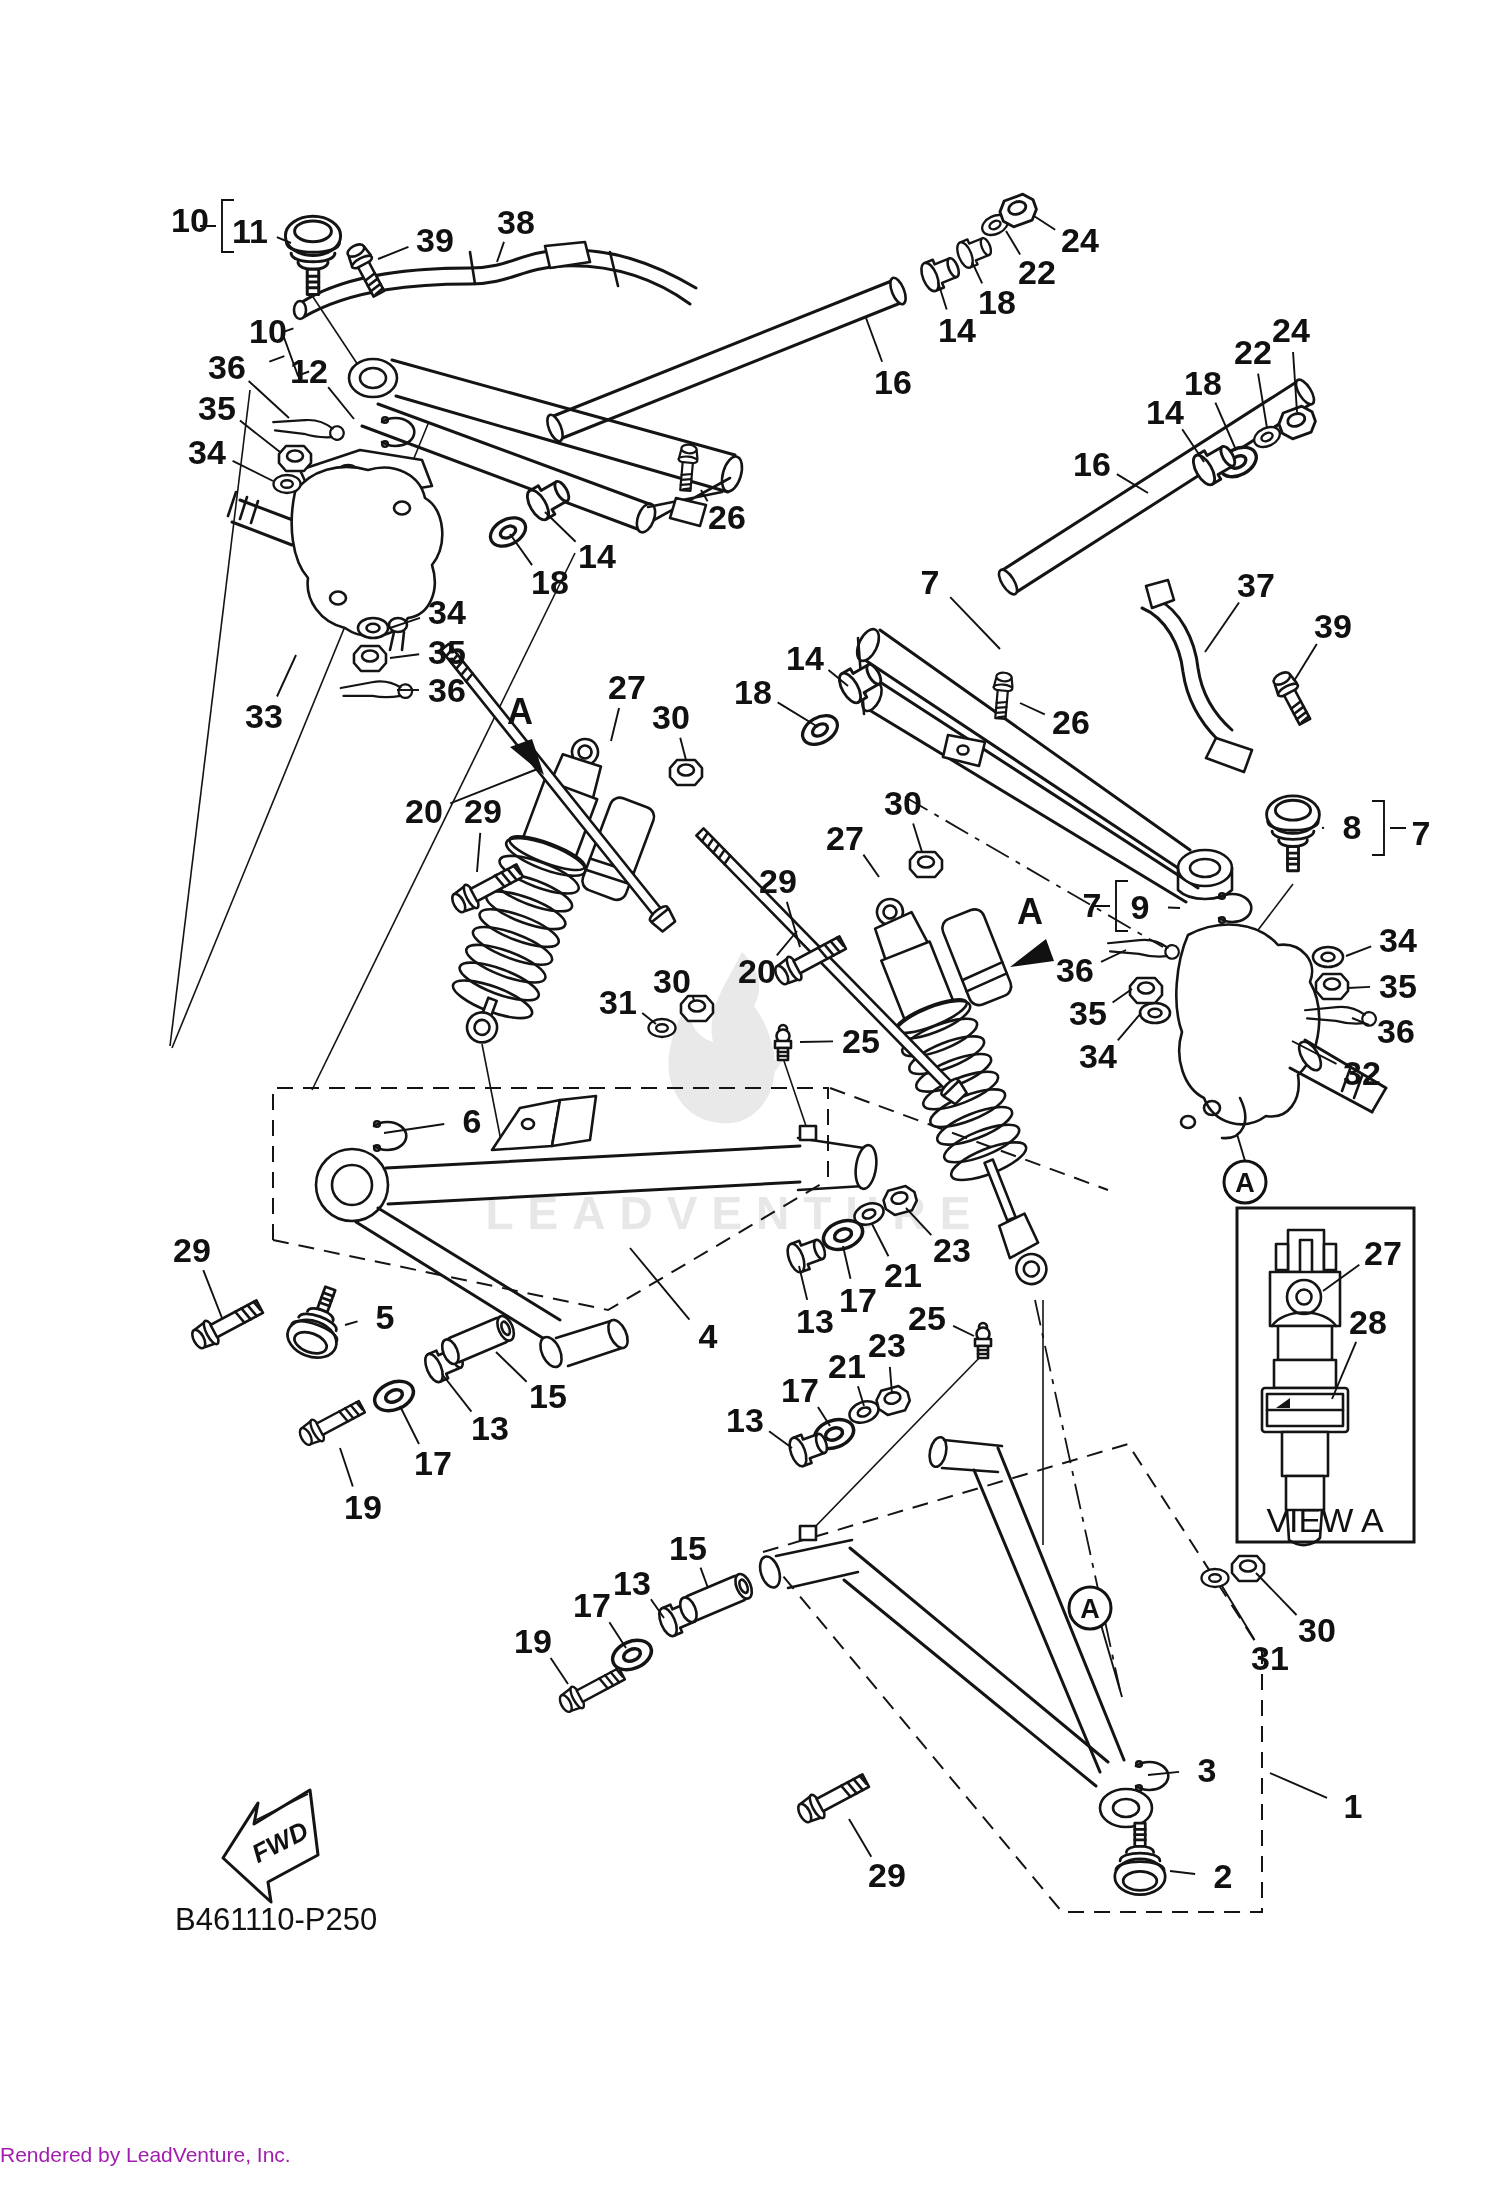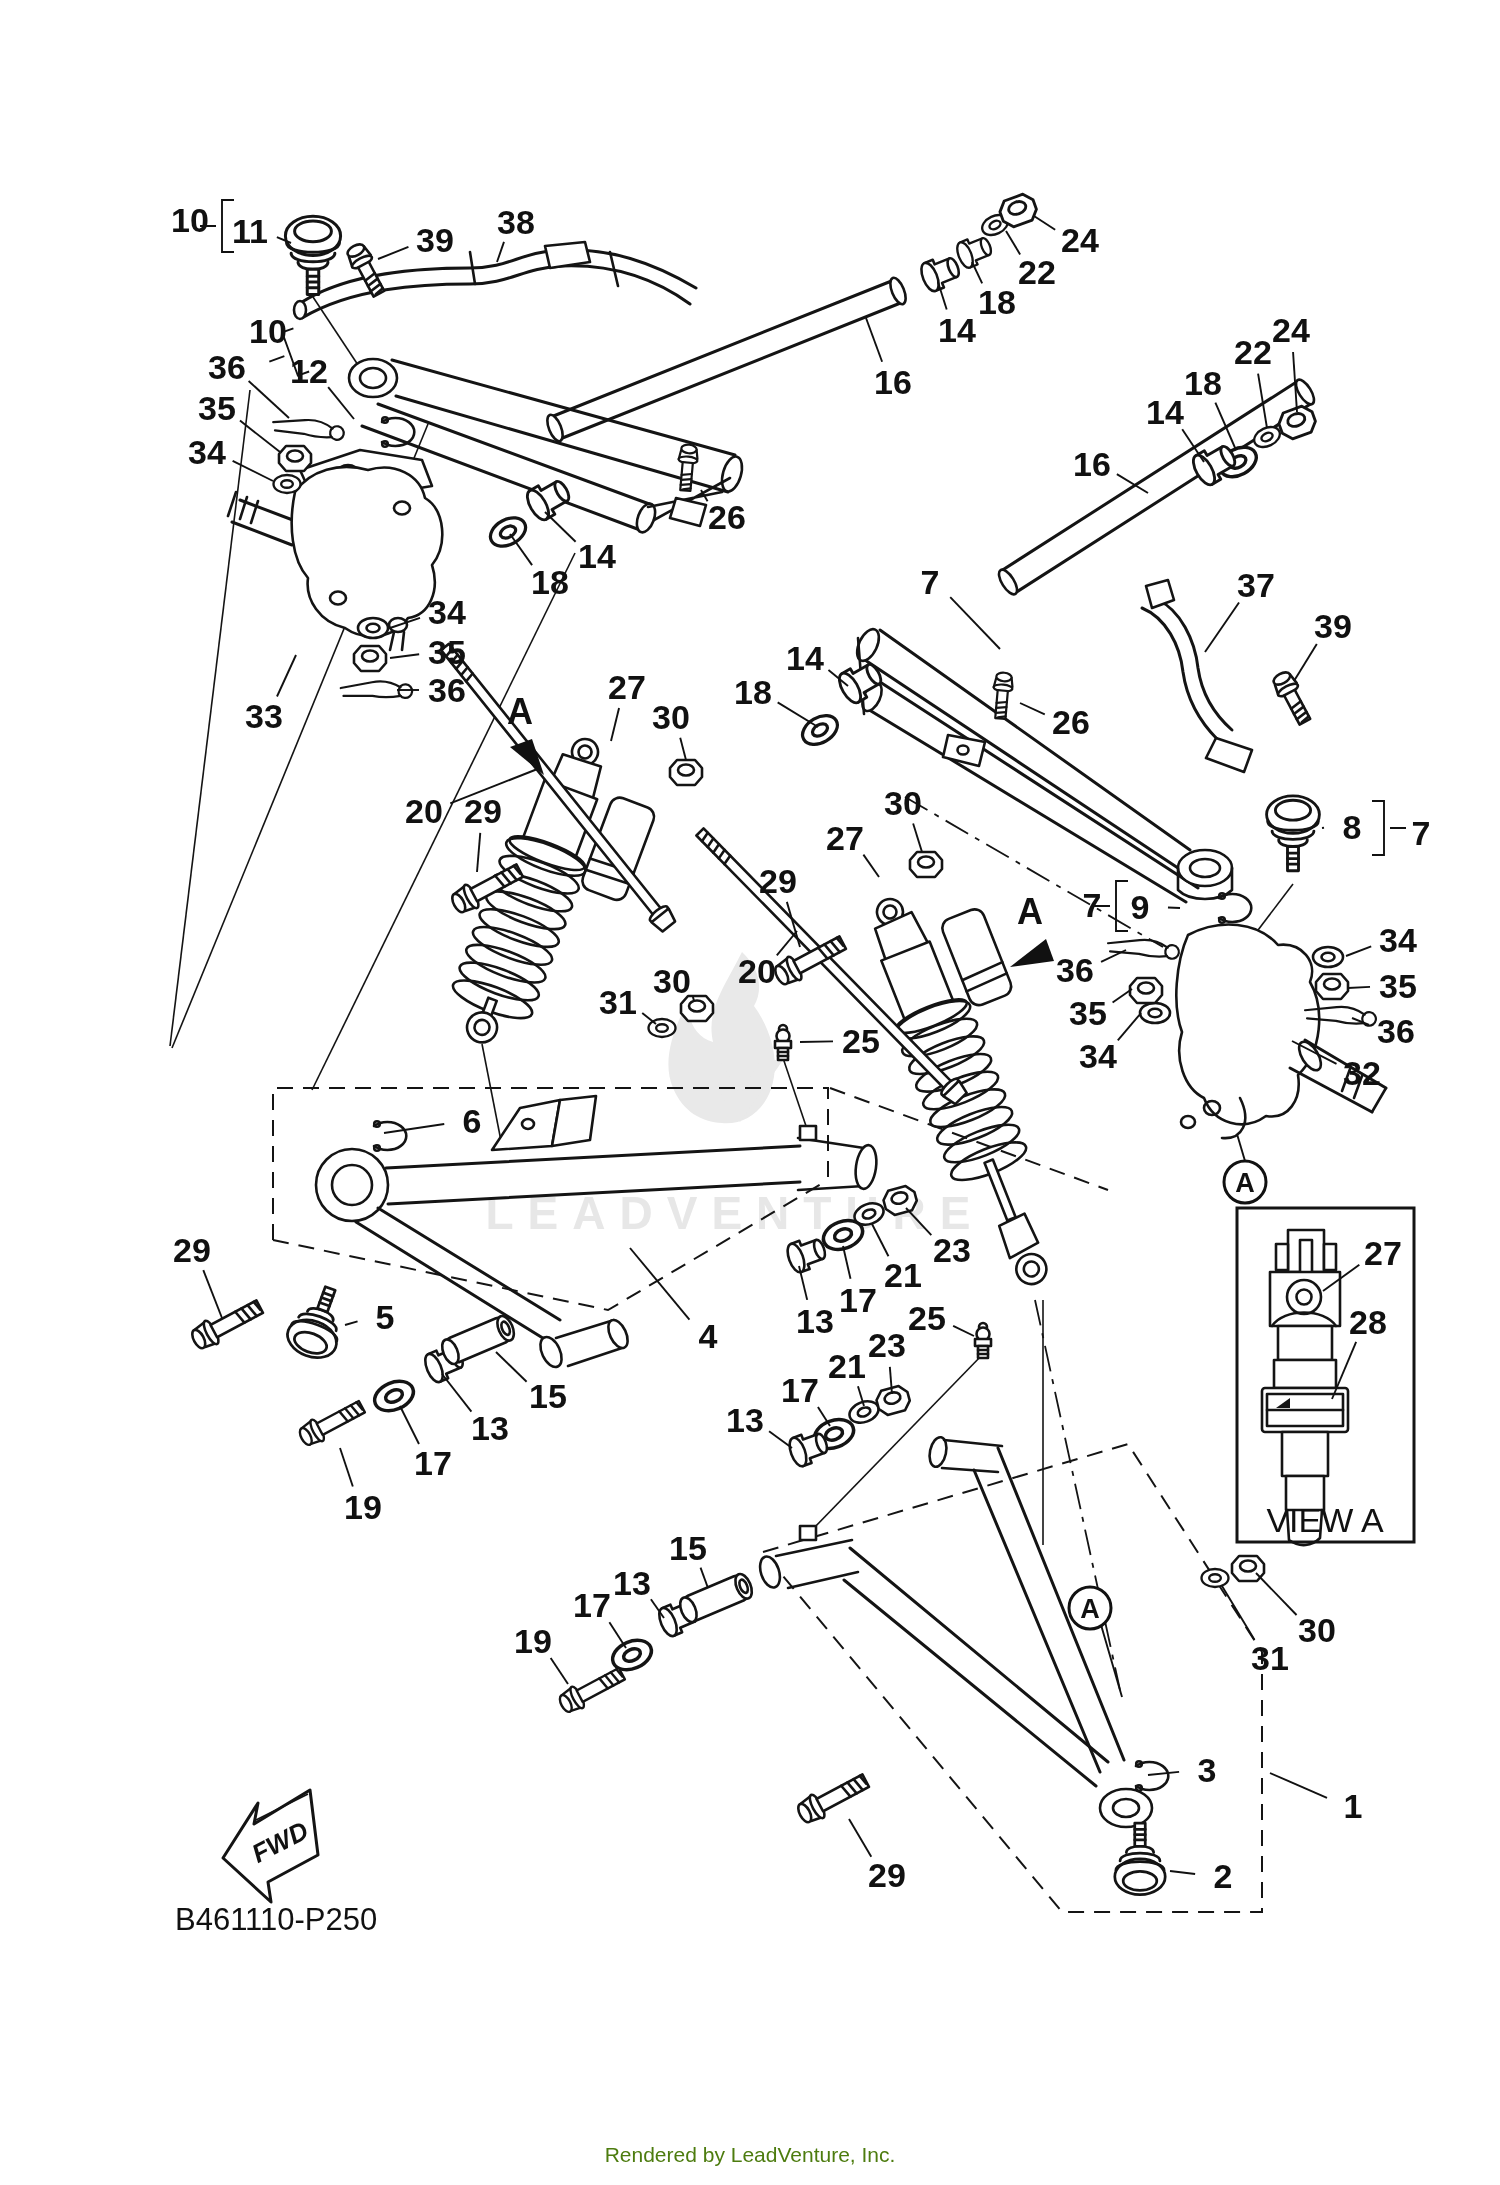--- a/index.html
+++ b/index.html
@@ -16,22 +16,22 @@
   .dashdot{stroke:#141414;stroke-width:1.8;fill:none;stroke-dasharray:26 8 5 8;}
   .wm{font:600 46px "Liberation Sans",sans-serif;fill:#e7e7e7;letter-spacing:14px;text-anchor:middle;}
   .wmfill{fill:#e9e9e9;stroke:none;}
   .viewa{font:500 34px "Liberation Sans",sans-serif;fill:#111;text-anchor:middle;}
   .code{font:400 31px "Liberation Sans",sans-serif;fill:#111;}
   .fwd{font:italic 700 26px "Liberation Sans",sans-serif;fill:#111;text-anchor:middle;}
   .amark{font:700 36px "Liberation Sans",sans-serif;fill:#111;text-anchor:middle;}
   .acirc{font:700 27px "Liberation Sans",sans-serif;fill:#111;text-anchor:middle;dominant-baseline:central;}
   .copyright{position:absolute;left:0;right:0;top:2100px;text-align:center;
              font:400 47px "Liberation Sans",sans-serif;color:#000;white-space:nowrap;}
-  .renderedby{position:absolute;left:0;right:0;top:2143px;text-align:center;
-              font:400 21px "Liberation Sans",sans-serif;color:#4d7c0f;}
+  .renderedby{position:absolute;left:0;right:0;top:2143px;text-align:left;
+              font:400 21px "Liberation Sans",sans-serif;color:#a21caf;}
 </style>
 </head>
 <body>
 
 <div id="stage">
 
   <svg id="diagram" viewBox="0 0 1500 2185" width="1500" height="2185">
 
     <defs>
       <g id="washer">

